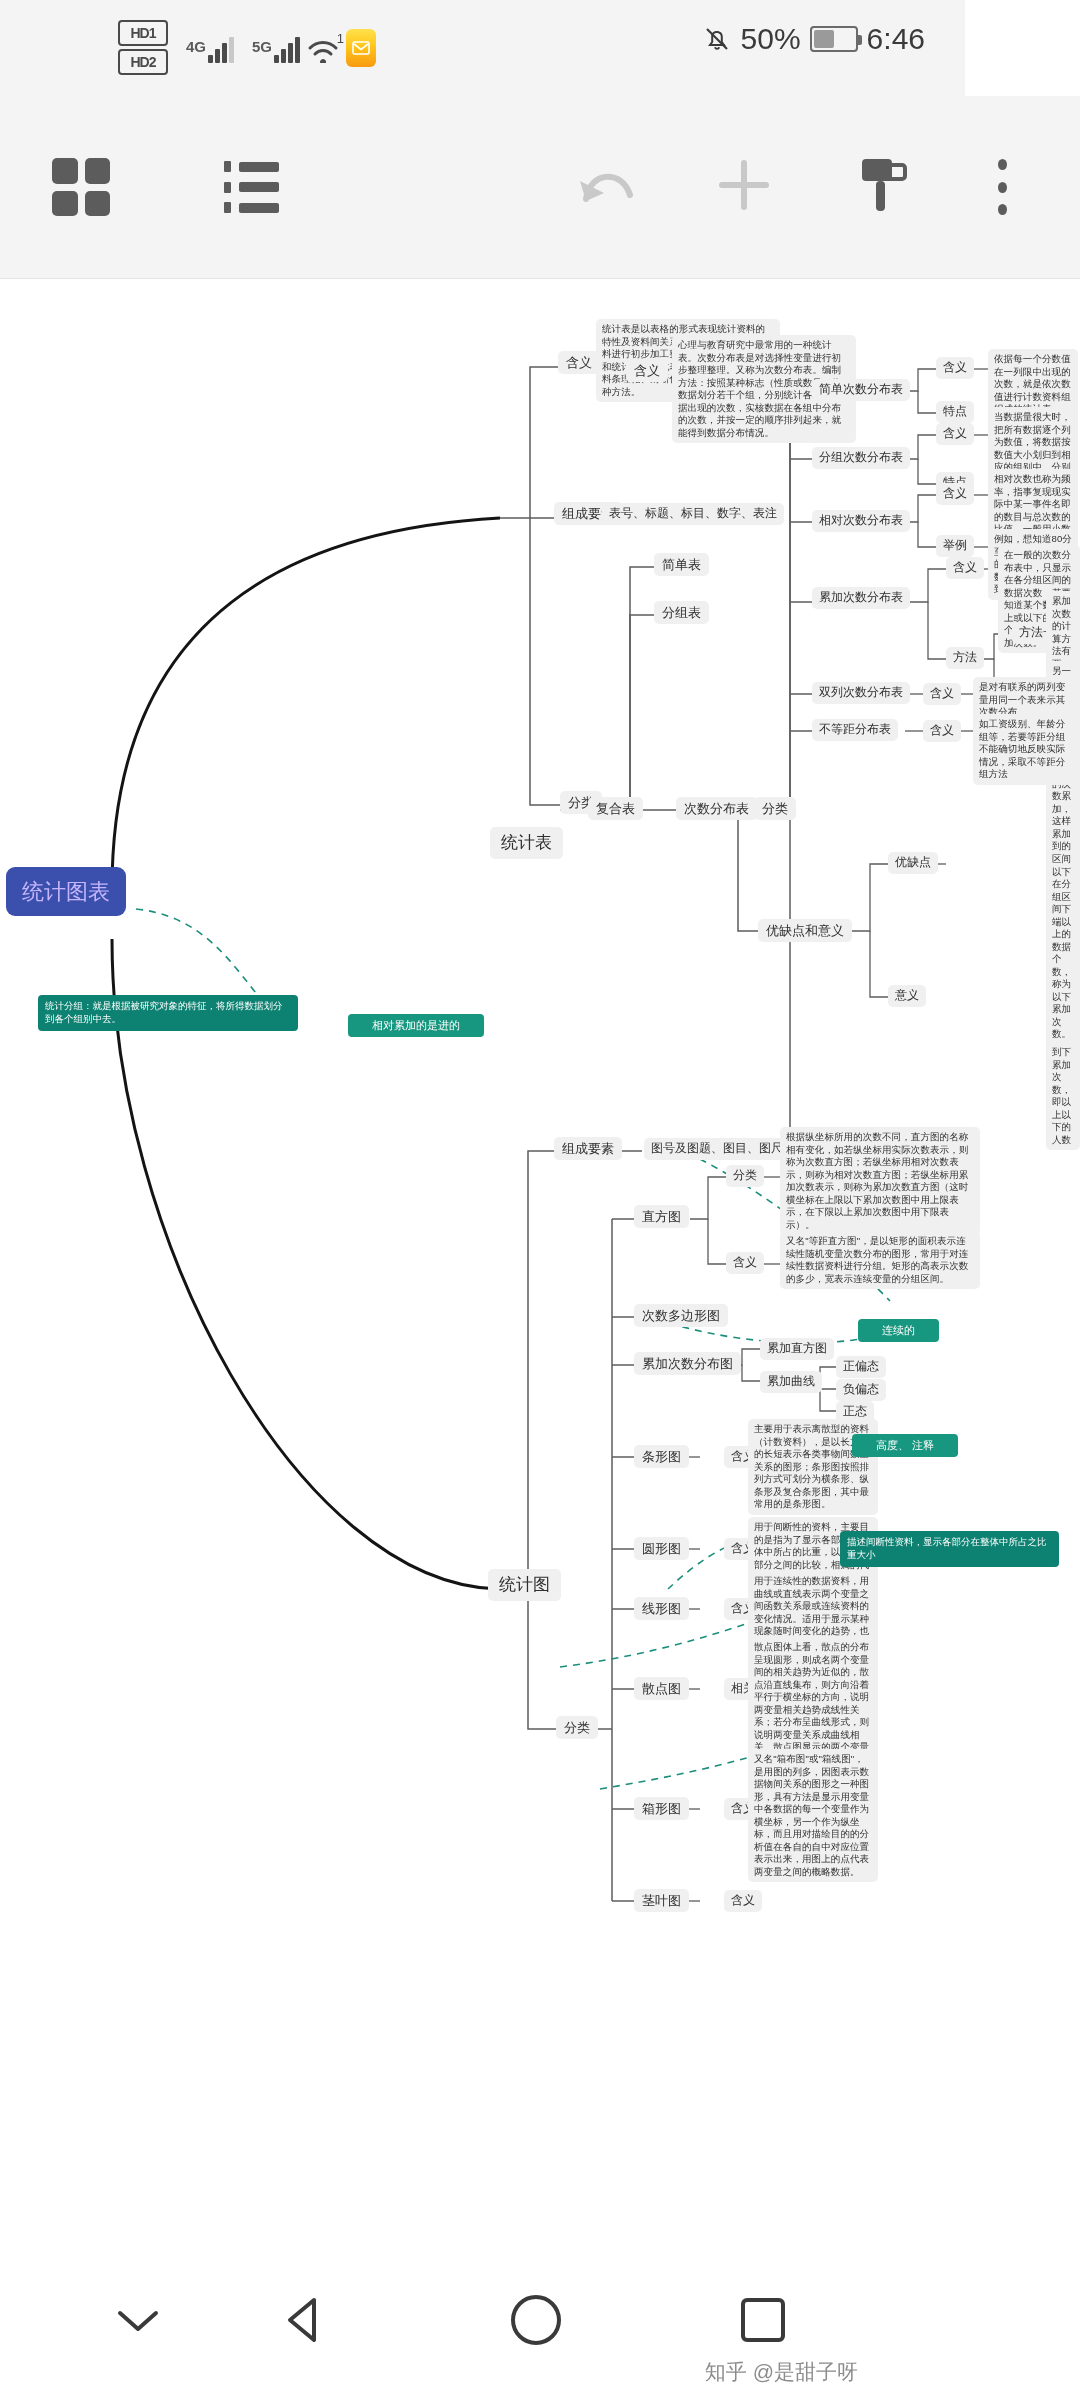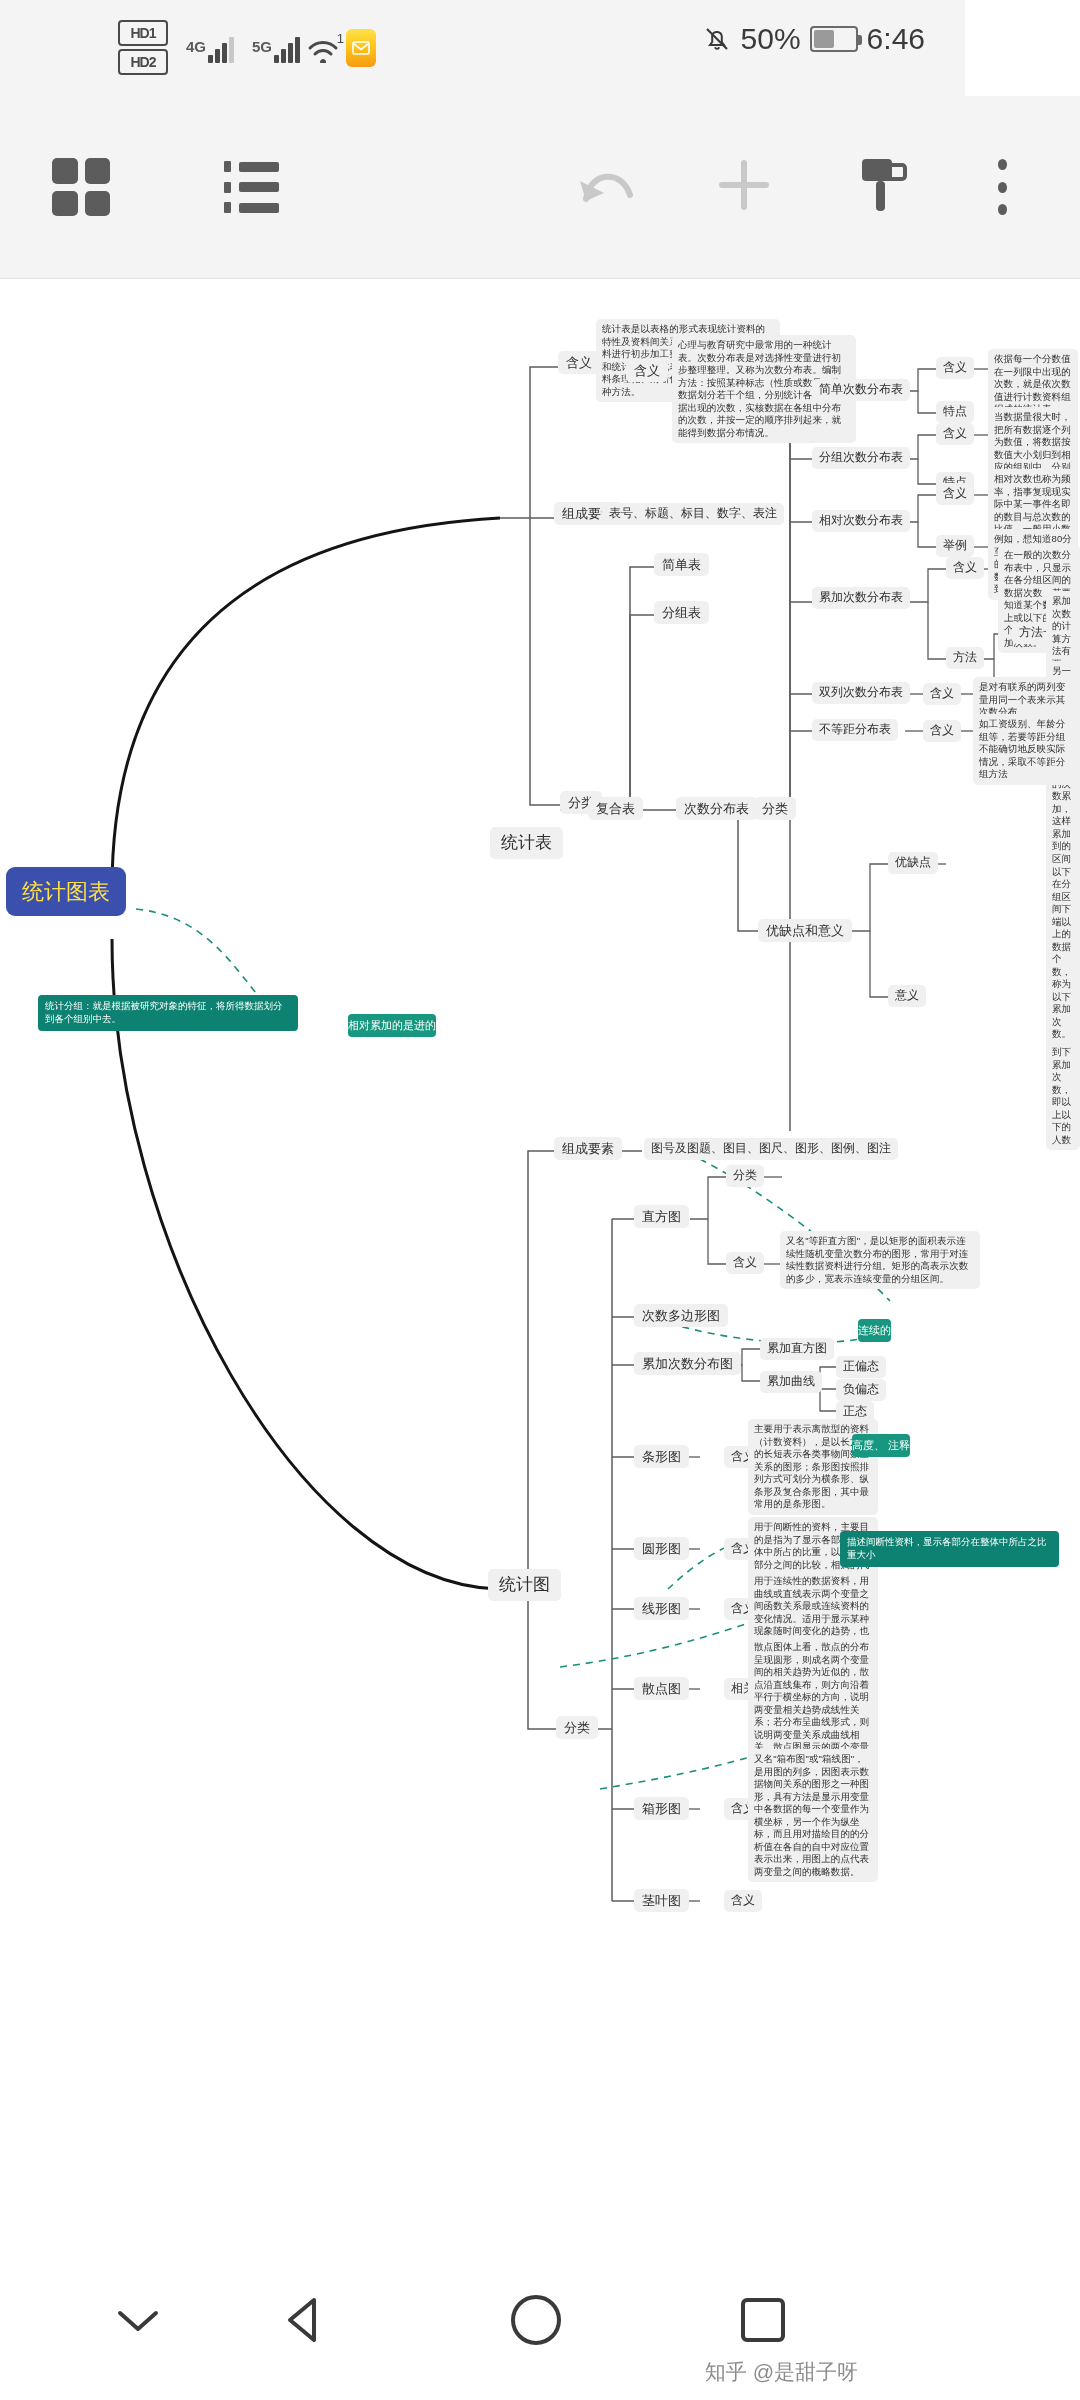--- a/index.html
+++ b/index.html
@@ -71,35 +71,35 @@
     background:#ffffff;overflow:hidden;
   }
   .edges{position:absolute;left:0;top:0;width:1080px;height:1965px;}
 
   .node{
     position:absolute;box-sizing:border-box;
     background:#f0f0f0;color:#2f2f2f;border-radius:5px;
     padding:3px 7px;line-height:1.32;white-space:pre-line;
   }
   .n-root{
-    background:#3b4fad;color:#fde047;border-radius:9px;
+    background:#3b4fad;color:#c4b5fd;border-radius:9px;
     padding:10px 16px;font-size:22px;white-space:nowrap;
   }
   .n-l1{font-size:17px;white-space:nowrap;padding:5px 11px;}
   .n-l2{font-size:13px;white-space:nowrap;padding:3px 8px;}
   .n-l3{font-size:12px;white-space:nowrap;padding:3px 7px;}
   .n-text{font-size:9.5px;max-width:none;white-space:pre-line;padding:4px 6px;letter-spacing:0.1px;}
   .n-inline{font-size:12px;white-space:nowrap;padding:3px 7px;}
   .n-green{
     background:#0d8272;color:#ffffff;border-radius:4px;
     font-size:9.5px;white-space:pre-line;padding:5px 7px;line-height:1.35;
   }
   .n-teal{
     background:#17977f;color:#ffffff;border-radius:4px;
-    font-size:11px;white-space:nowrap;padding:4px 0;
+    font-size:11px;white-space:nowrap;padding:4px 24px;
   }
 
   
   .navbar{
     position:absolute;left:0;top:2244px;width:880px;height:156px;background:#ffffff;
   }
   .nav-btn{position:absolute;top:50%;transform:translateY(-50%);cursor:pointer;}
   .watermark{
     position:absolute;right:22px;bottom:14px;
     font-size:21px;color:#8c8c8c;display:flex;align-items:center;gap:7px;
@@ -408,20 +408,21 @@
 
   <div class="node n-l1" style="left:488px;top:1290px;">统计图</div>
 
   <div class="node n-l2" style="left:554px;top:858px;">组成要素</div>
   <div class="node n-inline" style="left:644px;top:859px;">图号及图题、图目、图尺、图形、图例、图注</div>
 
   <div class="node n-l2" style="left:556px;top:1437px;">分类</div>
 
   <div class="node n-l2" style="left:634px;top:926px;">直方图</div>
   <div class="node n-l3" style="left:726px;top:886px;">分类</div>
+  <div class="node n-text" style="left:780px;top:848px;width:200px;">根据纵坐标所用的次数不同，直方图的名称相有变化，如若纵坐标用实际次数表示，则称为次数直方图；若纵坐标用相对次数表示，则称为相对次数直方图；若纵坐标用累加次数表示，则称为累加次数直方图（这时横坐标在上限以下累加次数图中用上限表示，在下限以上累加次数图中用下限表示）。</div>
   <div class="node n-l3" style="left:726px;top:973px;">含义</div>
   <div class="node n-text" style="left:780px;top:952px;width:200px;">又名"等距直方图"，是以矩形的面积表示连续性随机变量次数分布的图形，常用于对连续性数据资料进行分组。矩形的高表示次数的多少，宽表示连续变量的分组区间。</div>
 
   <div class="node n-l2" style="left:634px;top:1025px;">次数多边形图</div>
 
   <div class="node n-l2" style="left:634px;top:1073px;">累加次数分布图</div>
   <div class="node n-l3" style="left:760px;top:1059px;">累加直方图</div>
   <div class="node n-l3" style="left:760px;top:1092px;">累加曲线</div>
   <div class="node n-l3" style="left:836px;top:1077px;">正偏态</div>
   <div class="node n-l3" style="left:836px;top:1100px;">负偏态</div>

